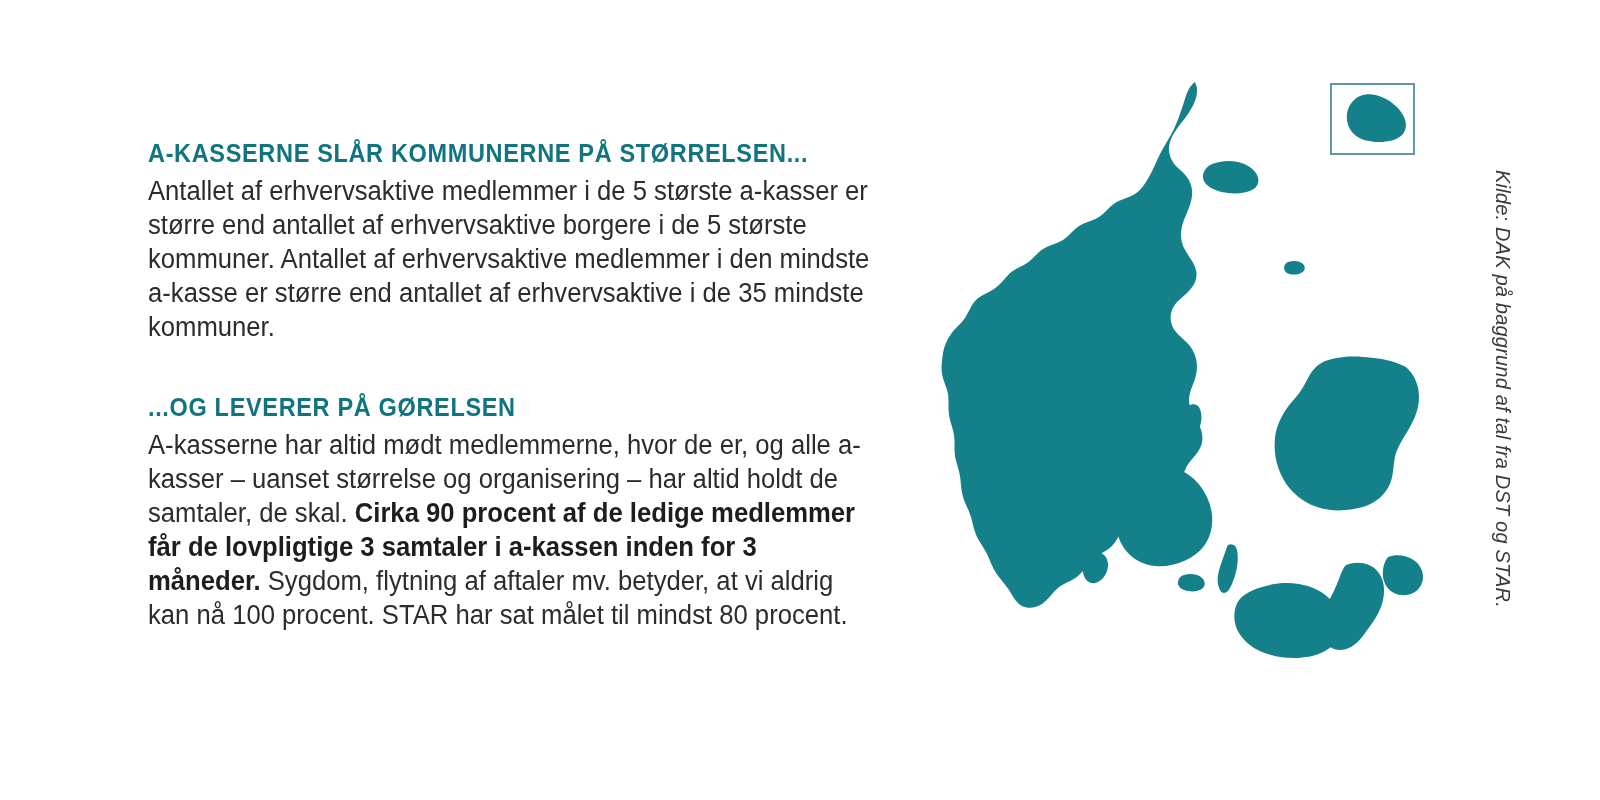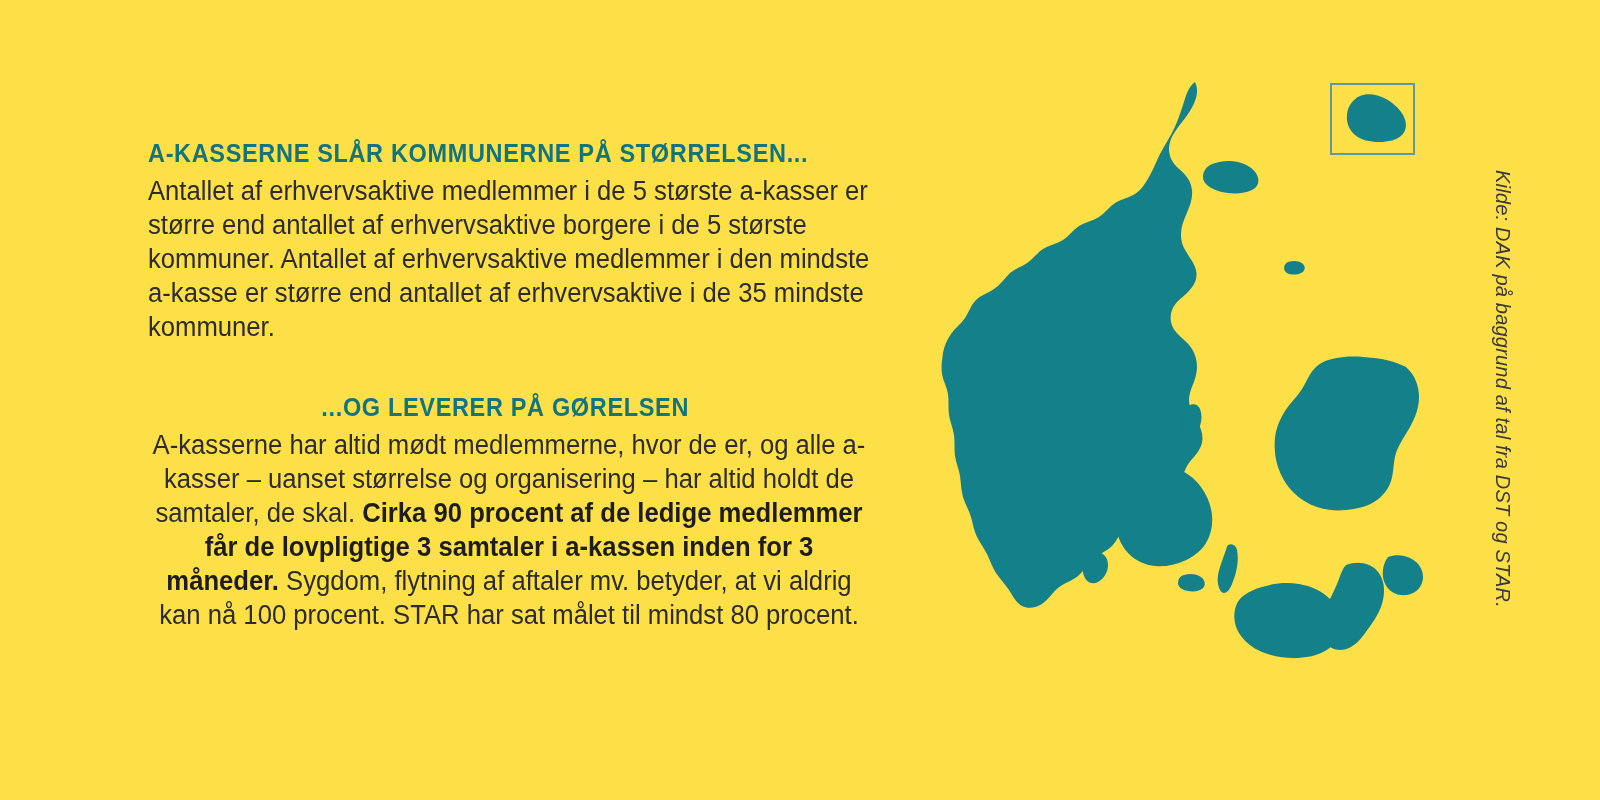--- a/index.html
+++ b/index.html
@@ -13,38 +13,37 @@
     background: #bdd7dc;
     font-family: "Liberation Sans", sans-serif;
     overflow: hidden;
     position: relative;
   }
 
   #page {
     position: relative;
     width: 1600px;
     height: 800px;
-    background: #fde047;
+    background: #ffffff;
     overflow: hidden;
   }
 
   
   #text-column {
     position: absolute;
     left: 148px;
     top: 138px;
     width: 760px;
   }
 
   .block {
     margin: 0;
   }
   #block-2 {
     margin-top: 48px;
-    text-align: center;
   }
 
   .block-heading {
     color: #10757f;
     font-family: "Liberation Sans Narrow", "Liberation Sans", sans-serif;
     font-weight: bold;
     font-size: 25px;
     letter-spacing: 0.7px;
     line-height: 30px;
     margin: 0 0 6px 0;

